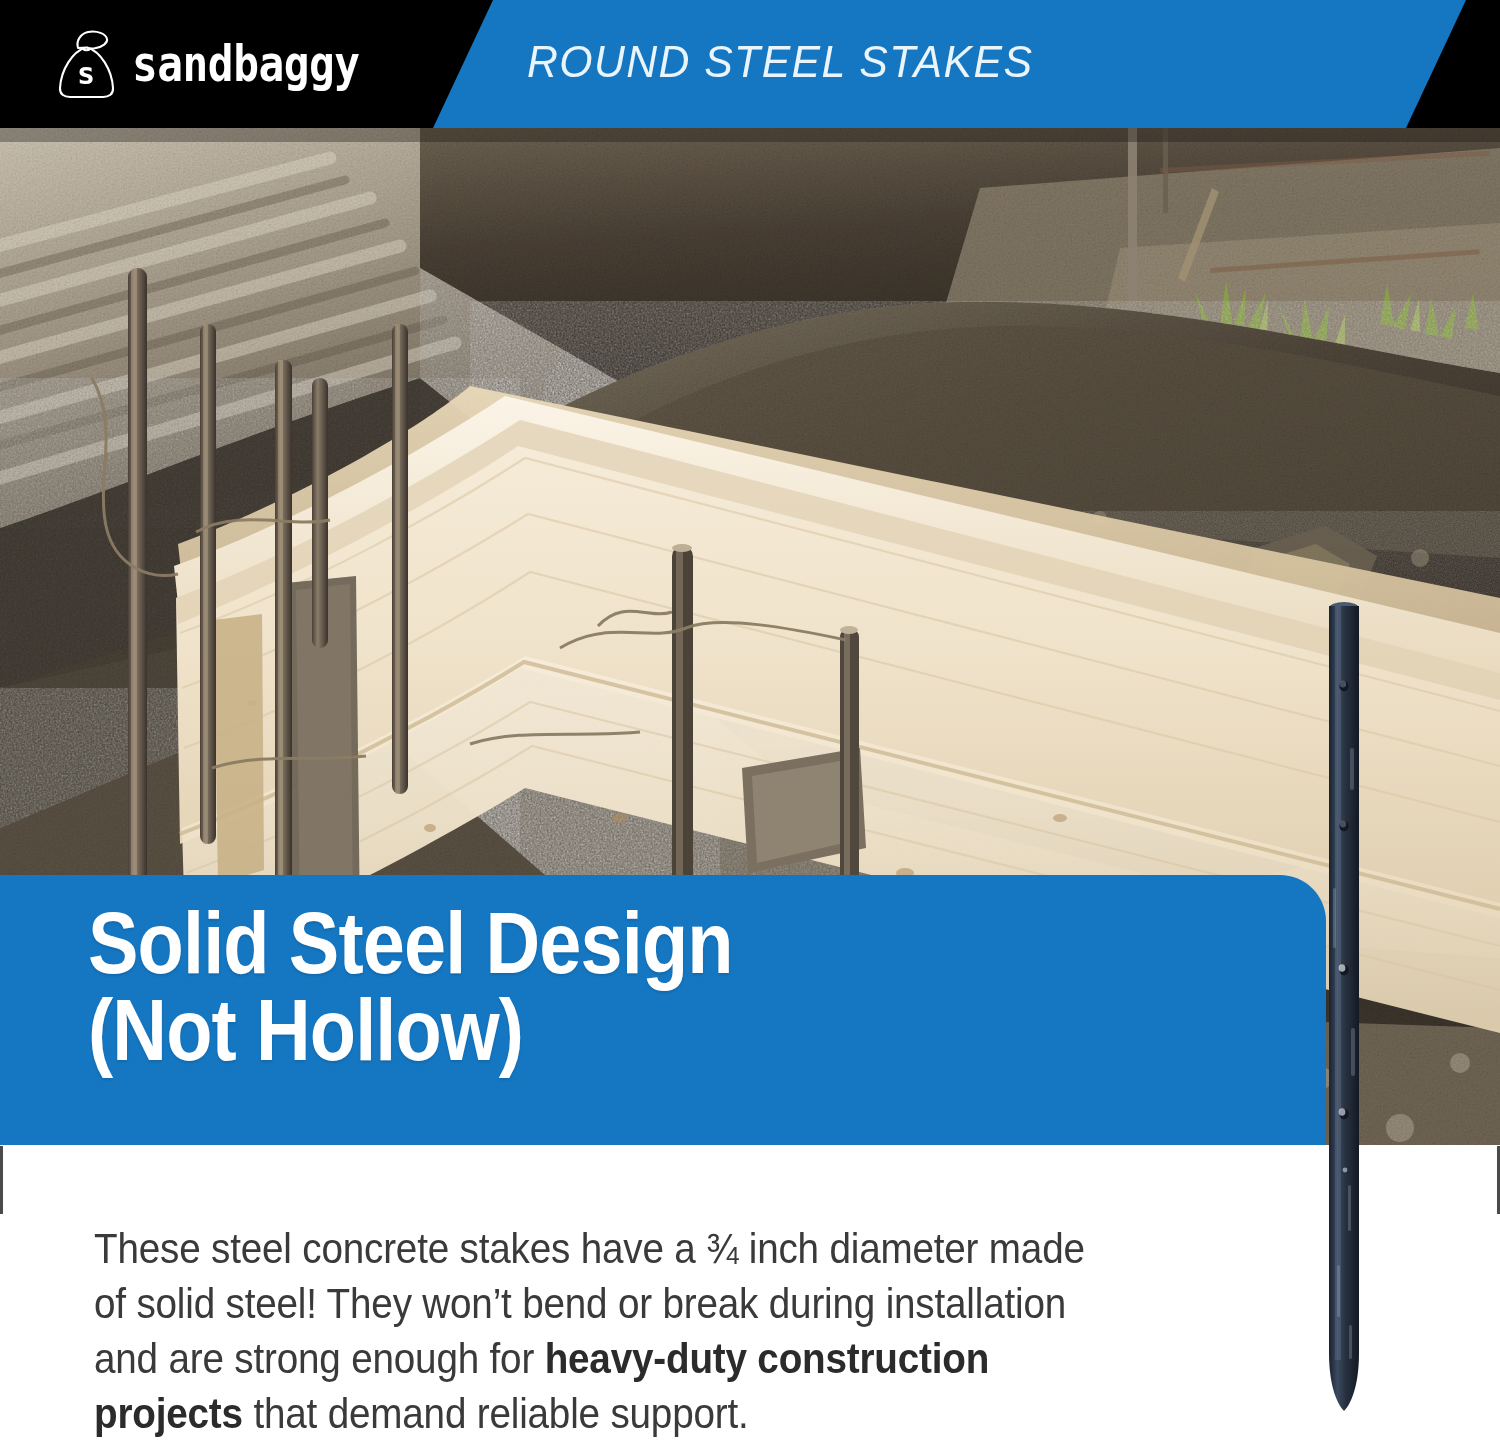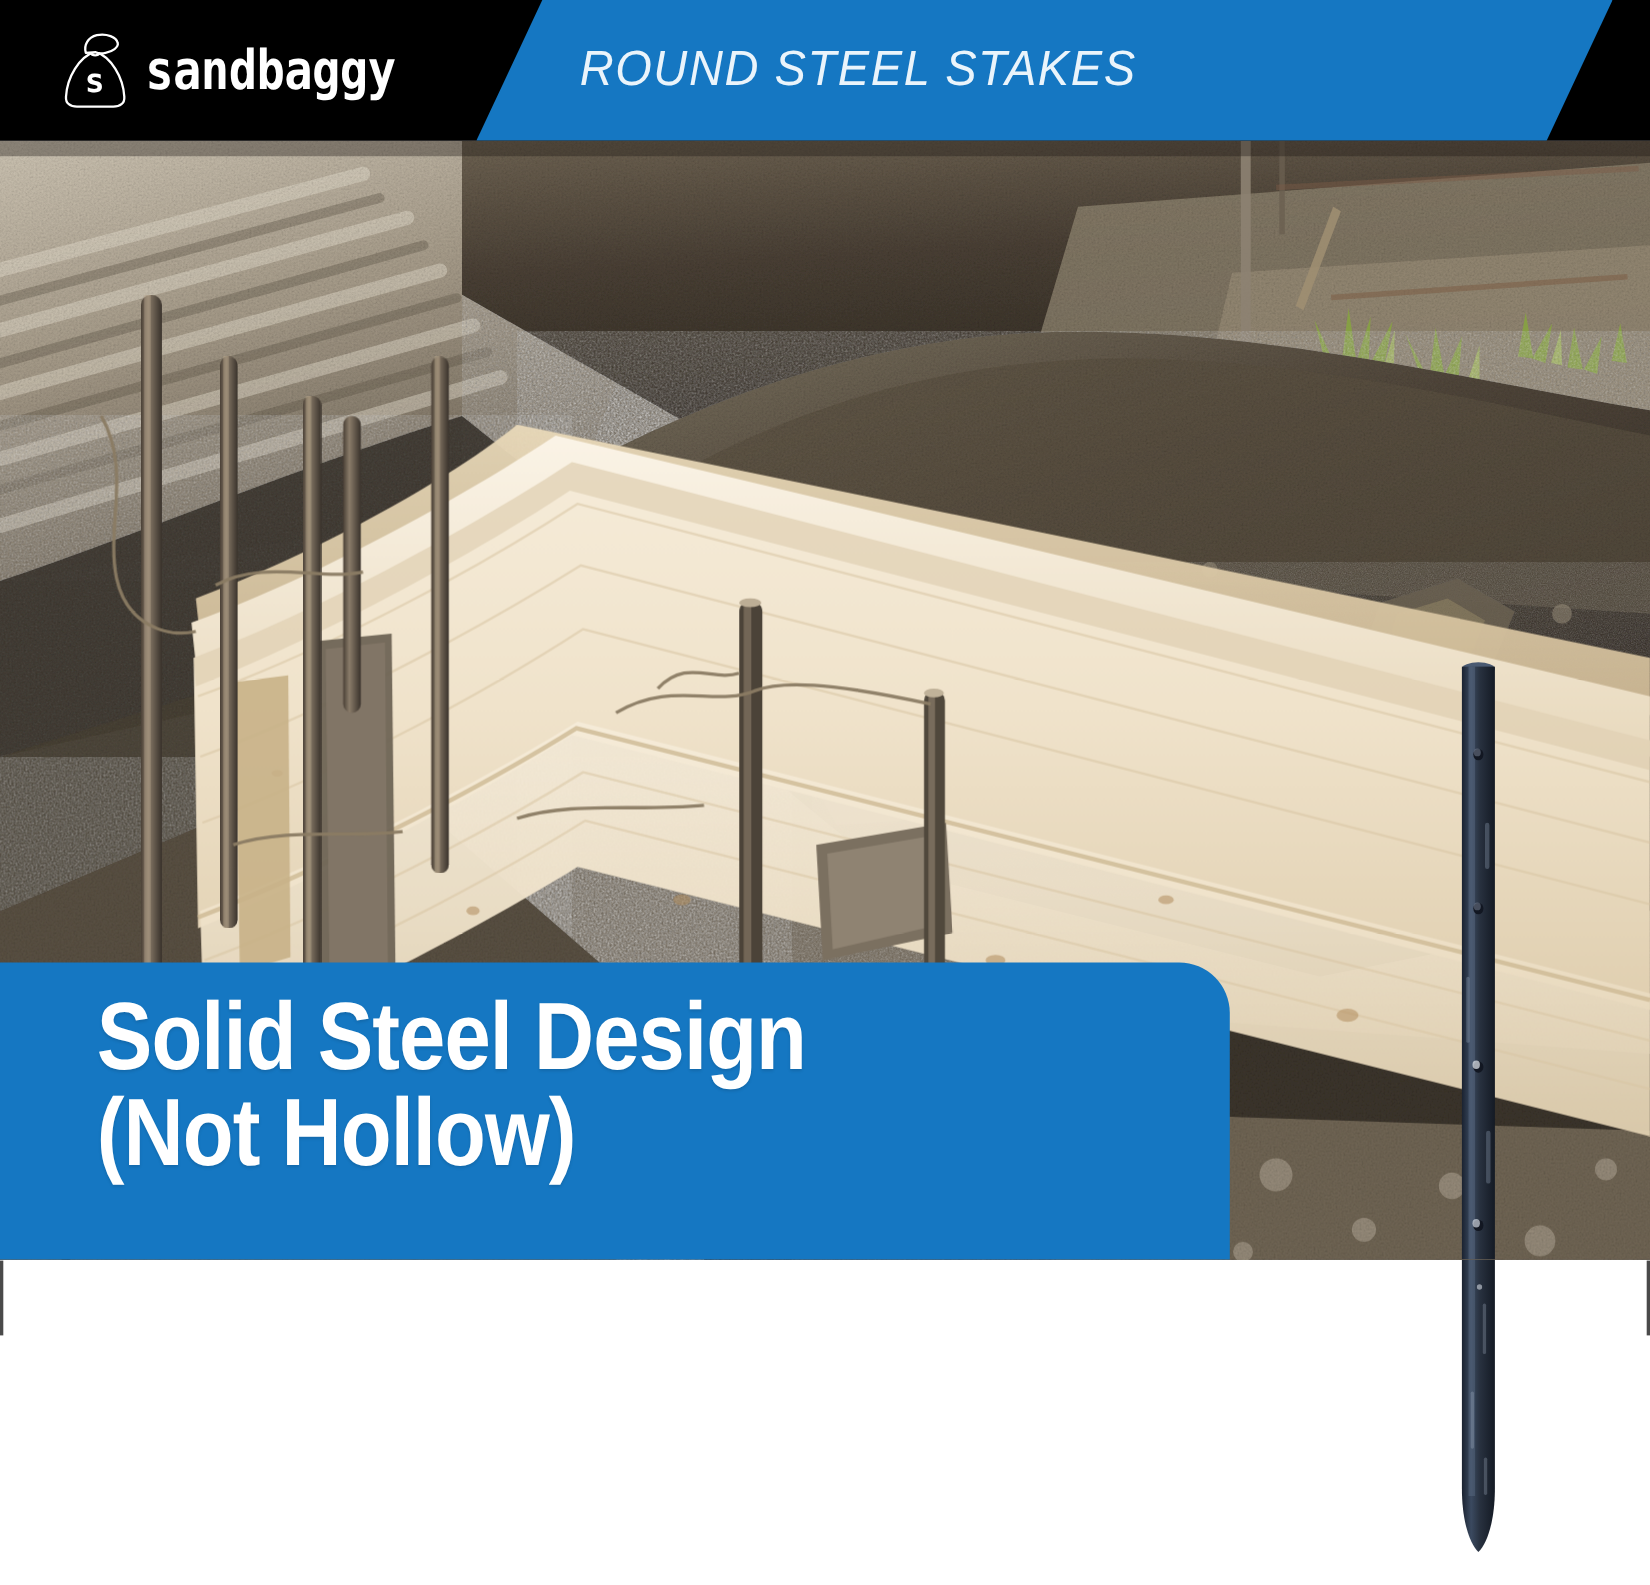--- a/index.html
+++ b/index.html
@@ -71,21 +71,21 @@
     width:1500px; height:1017px;
     overflow:hidden;
     background:#54483c;
     z-index:10;
   }
   #photo svg { display:block; width:1500px; height:1017px; }
 
   
   #headline-panel {
     position:absolute; left:0; top:875px;
-    width:1118px; height:270px;
+    width:1326px; height:270px;
     background:var(--brand);
     border-top-right-radius:46px;
     z-index:30;
     overflow:hidden;
   }
   #headline {
     position:absolute; left:88px; top:24px;
     width:1000px;
     color:#ffffff;
     font-family:"Liberation Sans", sans-serif;
@@ -518,17 +518,20 @@
       <rect x="11" y="0" width="6" height="215" fill="#6a7b96" opacity="0.32"></rect>
       <g fill="#aebbcd" opacity="0.28">
         <rect x="24" y="40" width="3" height="46" rx="1.5"></rect>
         <rect x="13" y="120" width="3" height="52" rx="1.5"></rect>
         <rect x="25" y="180" width="3" height="34" rx="1.5"></rect>
       </g>
       <circle cx="21" cy="25" r="2.4" fill="#e2e8ef" opacity="0.55"></circle>
     </svg>
   </div>
 
+  <div id="body-area">
+    <p id="body-text"><span>These steel concrete stakes have a ¾ inch diameter made of solid steel! They won’t bend or break during installation and are strong enough for </span><b>heavy-duty construction projects</b><span> that demand reliable support.</span></p>
+  </div>
 
   <div class="edge-rule" id="edge-left"></div>
   <div class="edge-rule" id="edge-right"></div>
 
 </div>
 
 </body></html>

